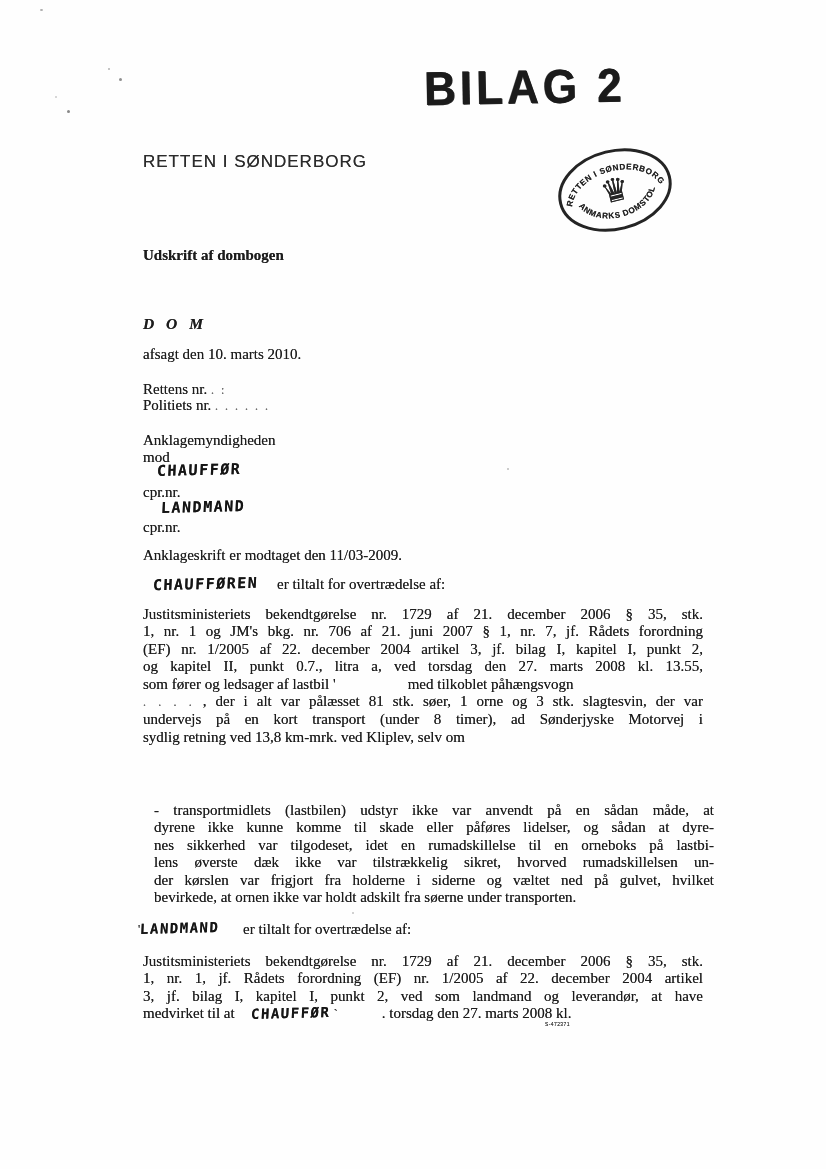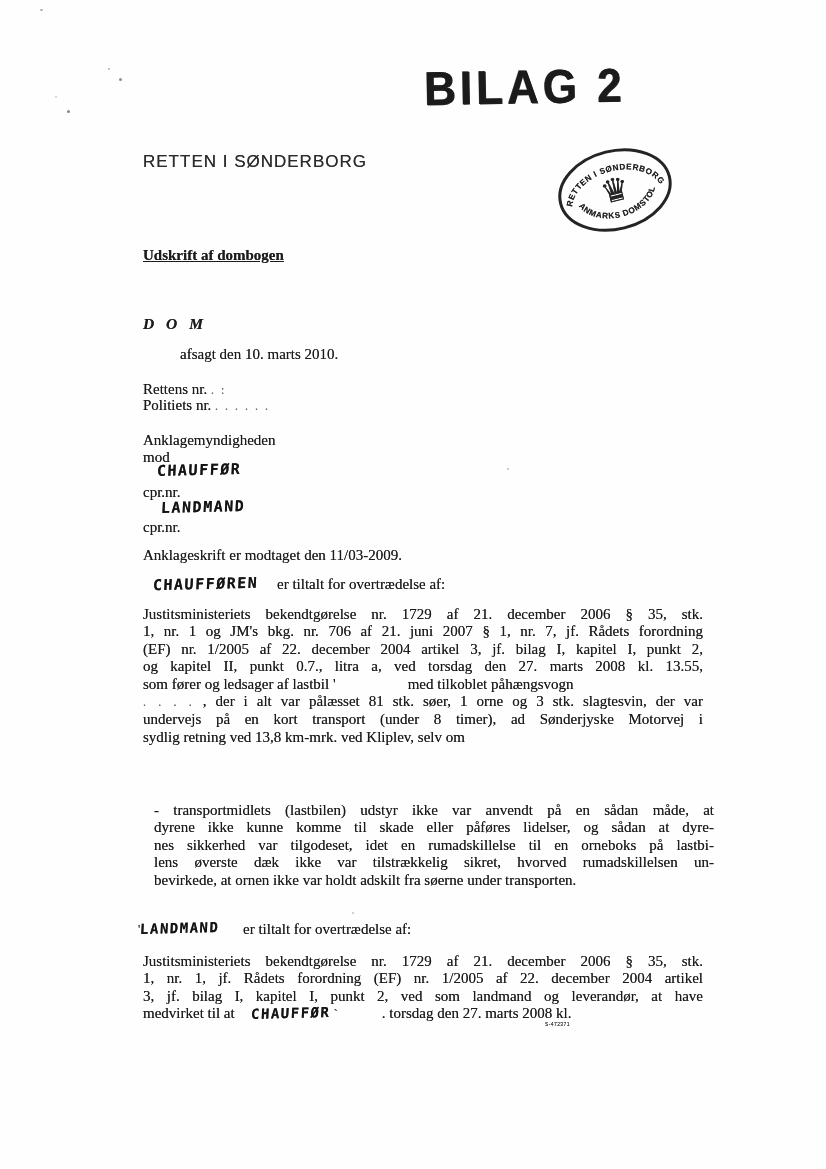--- a/index.html
+++ b/index.html
@@ -25,21 +25,21 @@
   .court-name {
     font-family:"Liberation Sans","DejaVu Sans",sans-serif;
     font-size:17px; letter-spacing:1px; color:#2b2b2b;
   }
 
   
   .col { width:560px; }
   .body-line { font-size:15px; line-height:17.4px; }
   .jline { text-align:justify; text-align-last:justify; }
   .lline { text-align:left; }
-  .bold { font-weight:bold;text-decoration:underline; }
+  .bold { font-weight:bold; }
   .dom-head { font-weight:bold; letter-spacing:4px; font-size:15.5px;font-style:italic; }
   .redact { color:#6f6f6f; font-size:12px; letter-spacing:2px; }
   .gapspan { display:inline-block; width:72px; }
   .smallgap { display:inline-block; width:16px; }
 
   
   .hand {
     font-family:"DejaVu Sans Mono","Liberation Mono",monospace;
     font-weight:700; font-size:15px; letter-spacing:1.5px; color:#141414;
     display:inline-block; transform:rotate(-1.3deg) skewX(-4deg);
@@ -91,21 +91,21 @@
         </text>
         <text x="61" y="62" text-anchor="middle" font-size="32" fill="#242424" font-family="DejaVu Sans, sans-serif">♛</text>
       </g>
     </svg>
   </div>
 
   <div class="abs body-line bold" style="left:143px; top:247px;">Udskrift af dombogen</div>
 
   <div class="abs dom-head" style="left:143px; top:315px;">D O M</div>
 
-  <div class="abs body-line" style="left:143px; top:346px;margin-left:37px;">afsagt den 10. marts 2010.</div>
+  <div class="abs body-line" style="left:143px; top:346px;">afsagt den 10. marts 2010.</div>
 
   <div class="abs body-line" style="left:143px; top:381px;">
     <span>Rettens nr.</span>
     <span class="redact">. :</span>
   </div>
   <div class="abs body-line" style="left:143px; top:397px;">
     <span>Politiets nr.</span>
     <span class="redact">. . . .   . .</span>
   </div>
 
@@ -136,20 +136,21 @@
     <div class="body-line jline">undervejs på en kort transport (under 8 timer), ad Sønderjyske Motorvej i</div>
     <div class="body-line lline">sydlig retning ved 13,8 km-mrk. ved Kliplev, selv om</div>
   </div>
 
 
   <div class="abs col" style="left:154px; top:802px;">
     <div class="body-line jline">- transportmidlets (lastbilen) udstyr ikke var anvendt på en sådan måde, at</div>
     <div class="body-line jline">dyrene ikke kunne komme til skade eller påføres lidelser, og sådan at dyre-</div>
     <div class="body-line jline">nes sikkerhed var tilgodeset, idet en rumadskillelse til en orneboks på lastbi-</div>
     <div class="body-line jline">lens øverste dæk ikke var tilstrækkelig sikret, hvorved rumadskillelsen un-</div>
+    <div class="body-line jline">der kørslen var frigjort fra holderne i siderne og væltet ned på gulvet, hvilket</div>
     <div class="body-line lline">bevirkede, at ornen ikke var holdt adskilt fra søerne under transporten.</div>
   </div>
 
   <div class="abs" style="left:138px; top:919px;">
     <span class="tickmark">'</span><span class="hand hand-sm">LANDMAND</span>
   </div>
   <div class="abs body-line" style="left:243px; top:921px;">er tiltalt for overtrædelse af:</div>
 
   <div class="abs col" style="left:143px; top:953px;">
     <div class="body-line jline">Justitsministeriets bekendtgørelse nr. 1729 af 21. december 2006 § 35, stk.</div>

